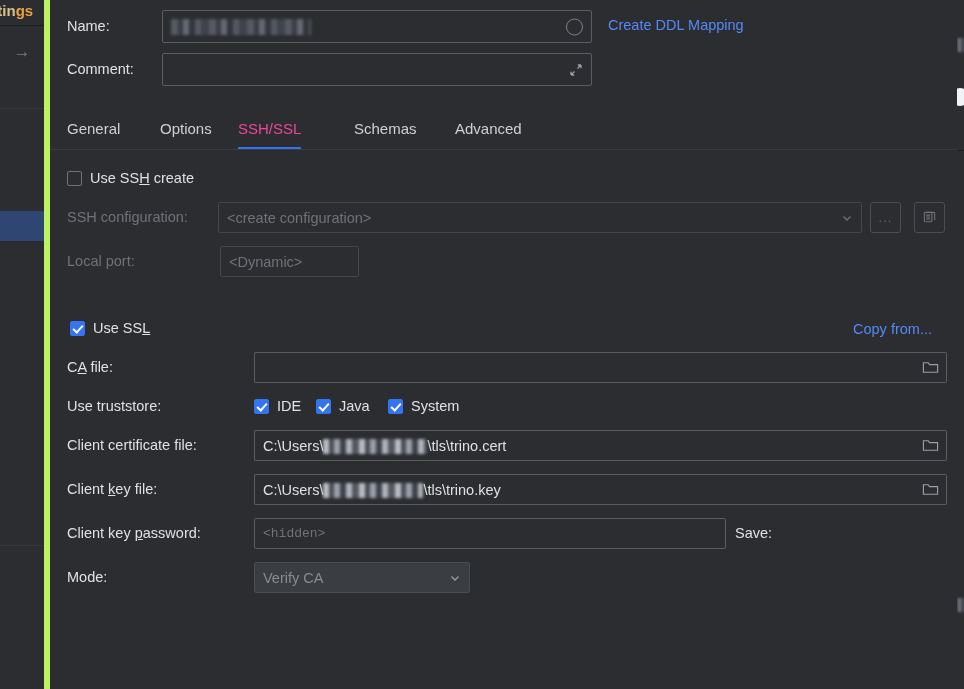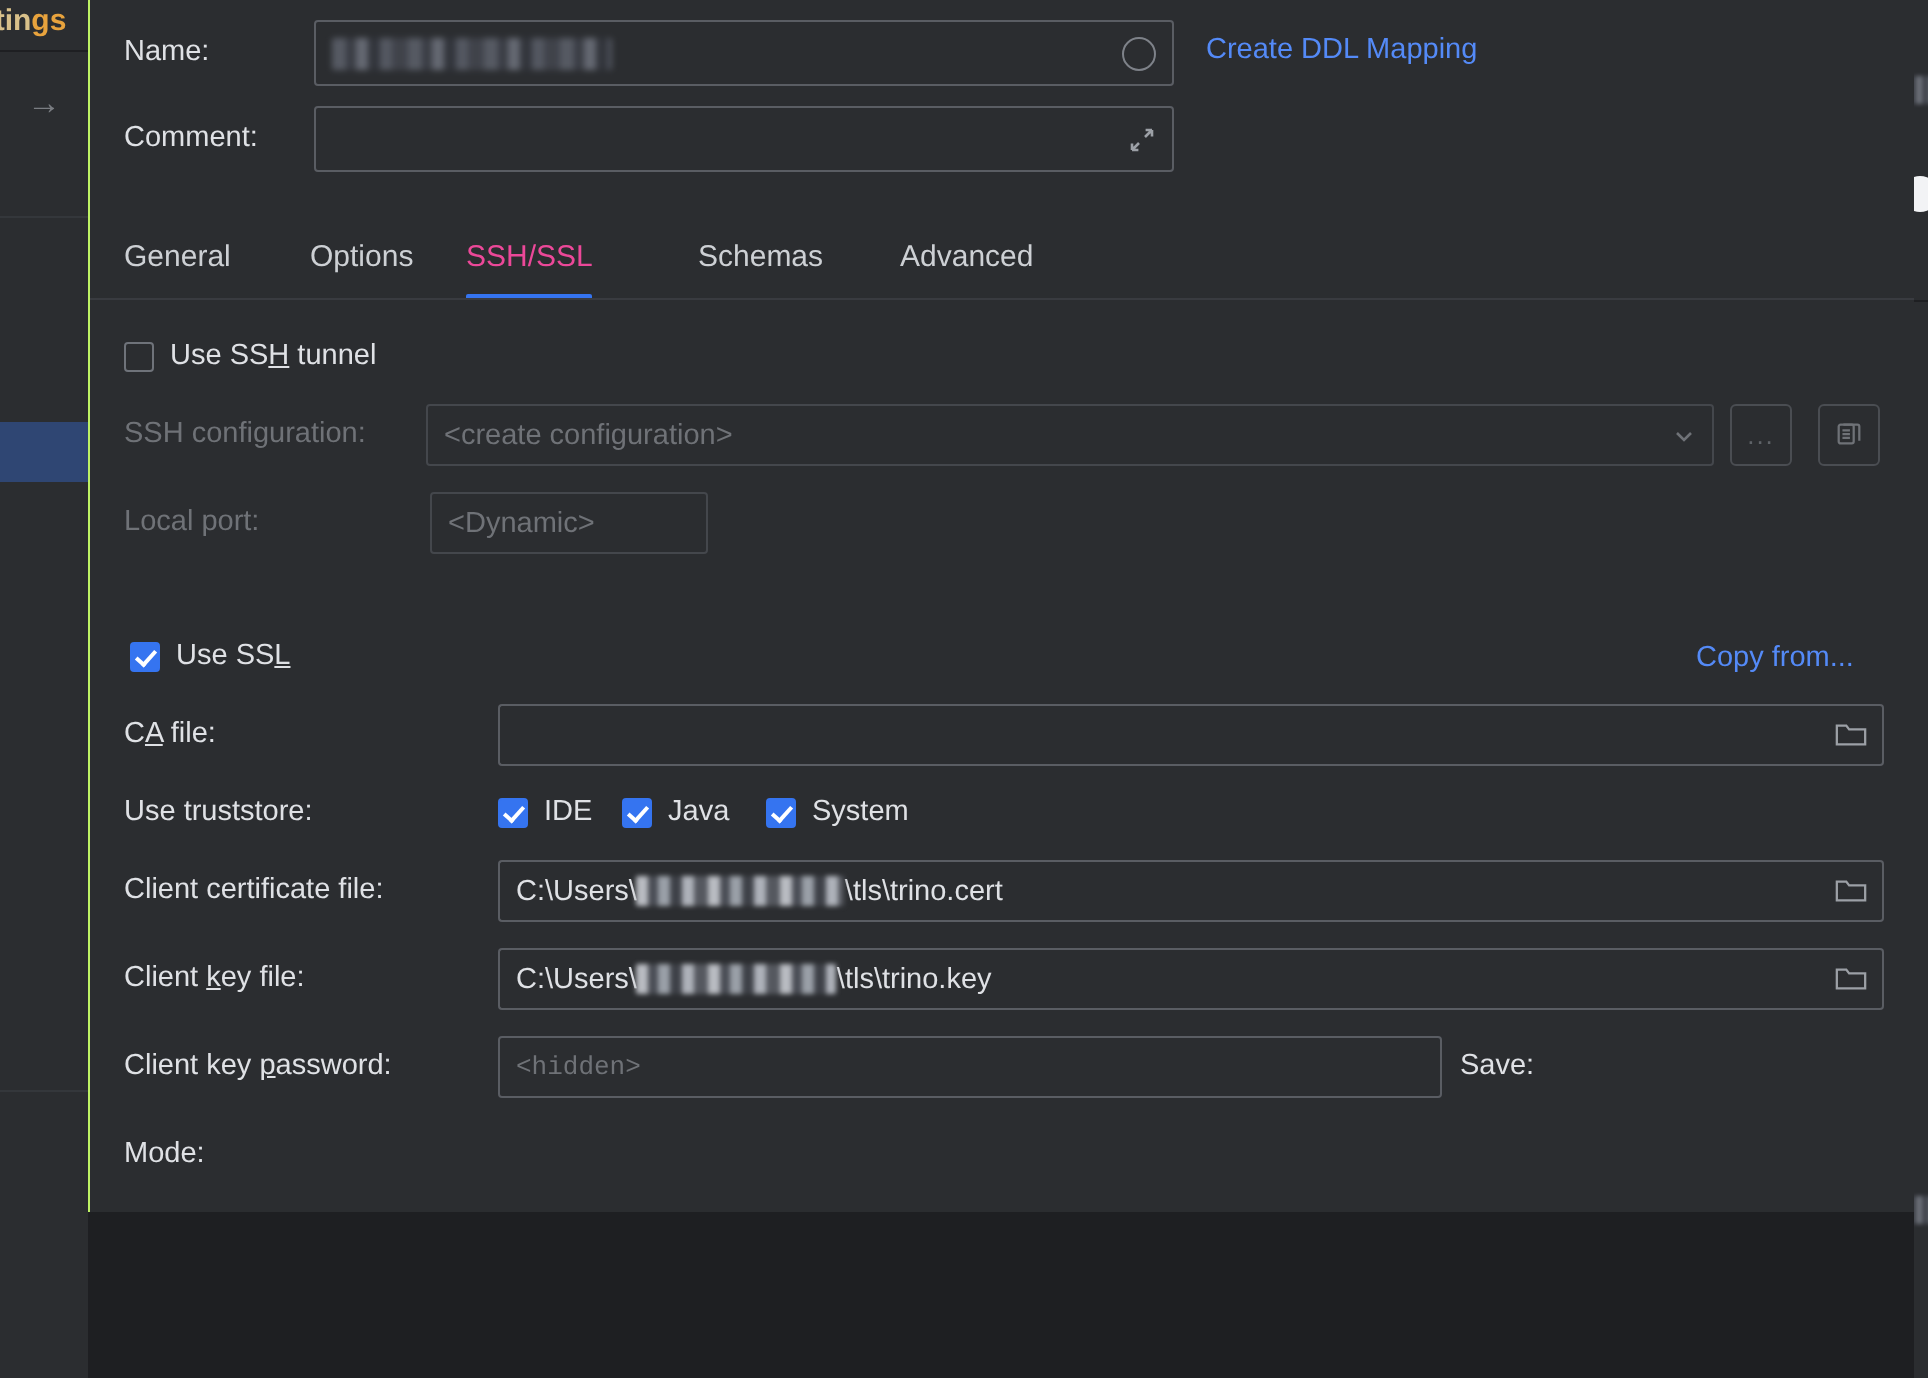--- a/index.html
+++ b/index.html
@@ -65,23 +65,23 @@
     position: absolute;
     left: 0; top: 545px;
     width: 44px; height: 1px;
     background: #34373b;
   }
 
   
   .dialog {
     position: absolute;
     left: 44px; top: 0;
-    width: 913px; height: 606px;
-    background: #2b2d30;
-    border-left: 1px solid #bef264;
+    width: 913px; height: 689px;
+    background: #2b2d30;
+    border-left: 6px solid #bef264;
   }
 
   
   .header { position: relative; height: 150px; }
 
   .row-label {
     position: absolute;
     color: #dfe1e5;
     font-size: 14.5px;
     white-space: nowrap;
@@ -372,21 +372,21 @@
     </div>
     <div class="tab" style="left:304px;">Schemas</div>
     <div class="tab" style="left:405px;">Advanced</div>
   </div>
   <div class="tabbar-divider"></div>
 
   <div class="body">
 
     <div class="check-row" style="left:17px; top:20px;">
       <span class="cb"></span>
-      <span class="check-label"><span>Use SS</span><span class="mn">H</span><span> tunnel</span></span>
+      <span class="check-label"><span>Use SS</span><span class="mn">H</span><span> create</span></span>
     </div>
 
     <div class="row-label label-dim" style="left:17px; top:59px; position:absolute;">SSH configuration:</div>
     <div class="fld disabled combo" style="left:168px; top:52px; width:644px; height:31px;">
       <span>&lt;create configuration&gt;</span>
       <svg class="chev" viewBox="0 0 10 10" fill="none" stroke="#6f7277" stroke-width="1.3">
           <path d="M1.5 3.5 L5 7 L8.5 3.5"></path>
         </svg>
     </div>
     <div class="btn-sq" style="left:820px; top:52px; width:31px; height:31px;">
@@ -455,20 +455,26 @@
       </svg>
     </div>
 
     <div class="row-label" style="left:17px; top:375px; position:absolute;"><span>Client key </span><span class="mn">p</span><span>assword:</span></div>
     <div class="fld" style="left:204px; top:368px; width:472px; height:31px;">
       <span class="mono" style="color:#6f7277;">&lt;hidden&gt;</span>
     </div>
     <div class="row-label" style="left:685px; top:375px; position:absolute;">Save:</div>
 
     <div class="row-label" style="left:17px; top:419px; position:absolute;">Mode:</div>
+    <div class="fld combo combo-disabled" style="left:204px; top:412px; width:216px; height:31px;">
+      <span>Verify CA</span>
+      <svg class="chev" viewBox="0 0 10 10" fill="none" stroke="#9a9ea4" stroke-width="1.3">
+          <path d="M1.5 3.5 L5 7 L8.5 3.5"></path>
+        </svg>
+    </div>
 
   </div>
 </div>
 
 <div class="right-strip">
   <div class="strip-blob" style="top:38px;"></div>
   <div class="strip-circle"></div>
   <div class="strip-divider" style="top:150px;"></div>
   <div class="strip-blob" style="top:598px;"></div>
 </div>

